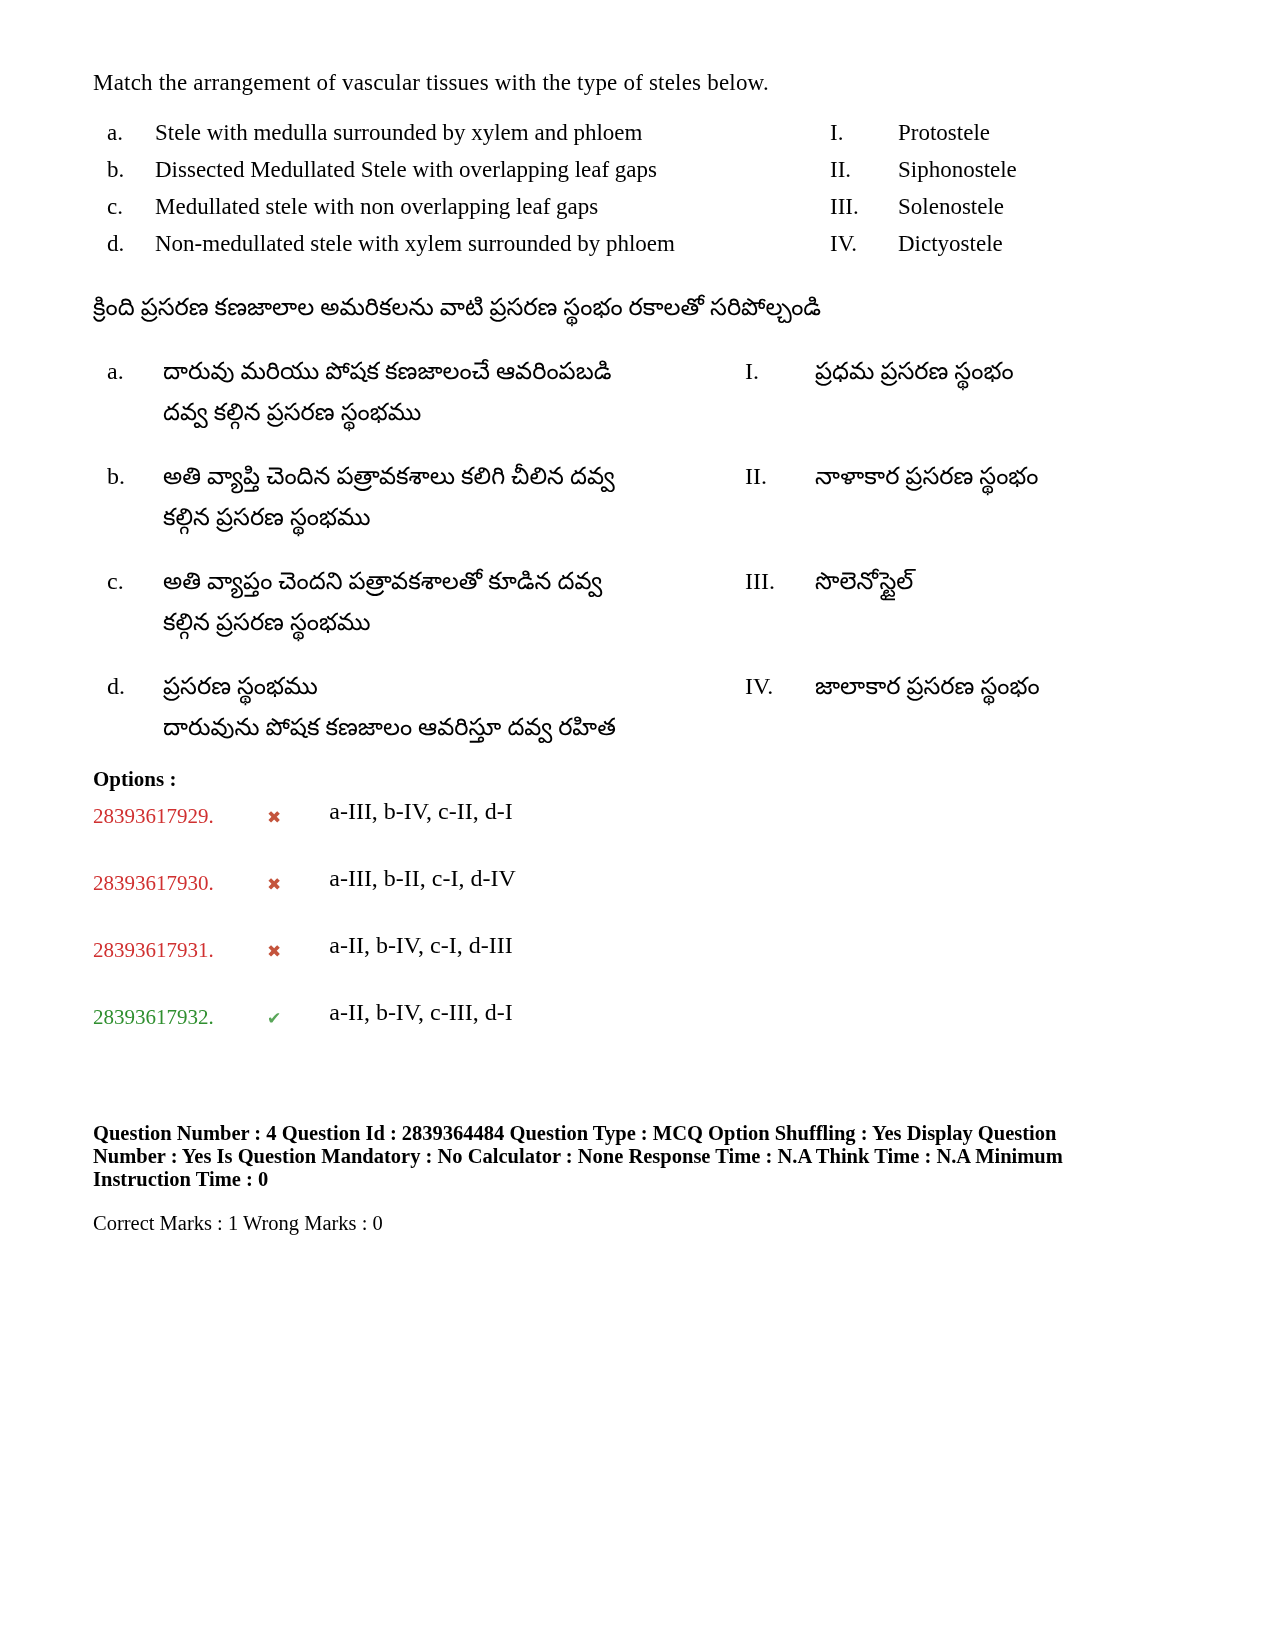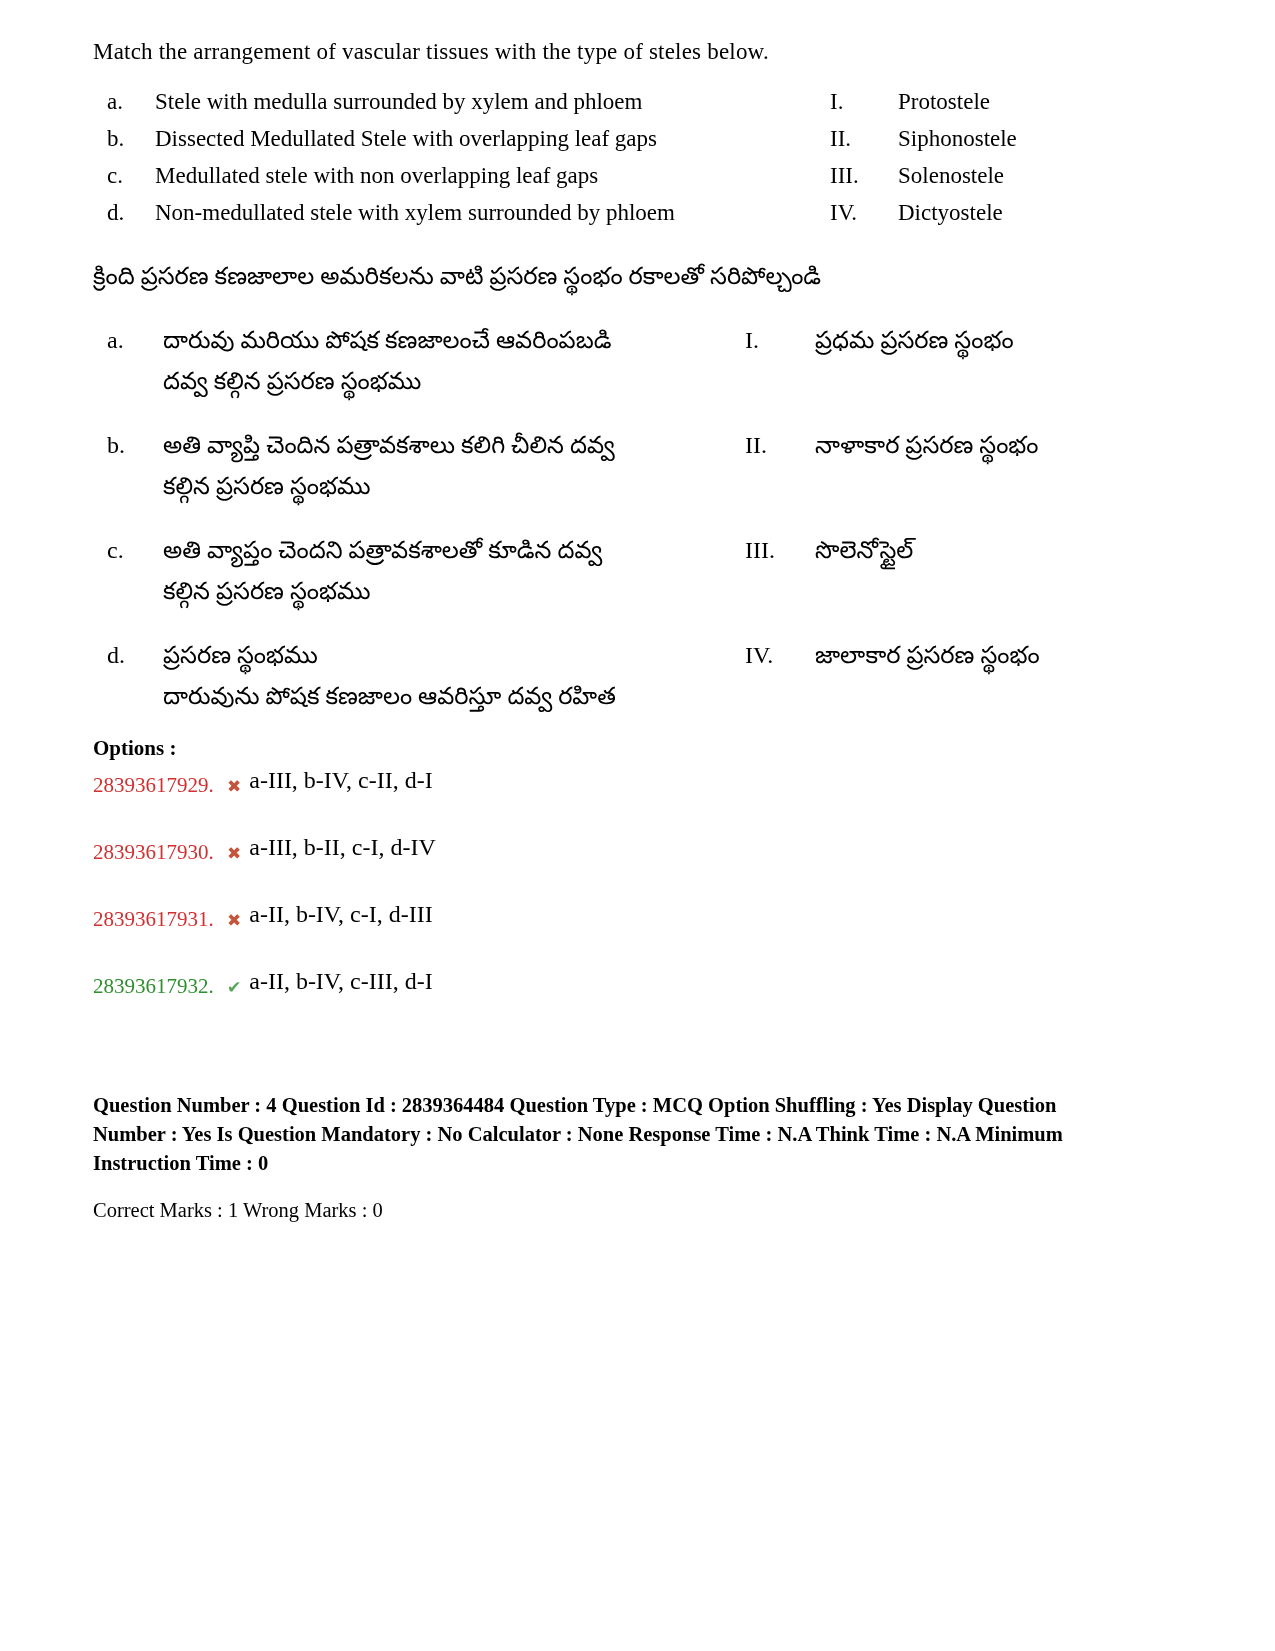--- a/index.html
+++ b/index.html
@@ -9,21 +9,21 @@
   }
   body {
     width: 1275px;
     height: 1651px;
     position: relative;
     font-family: "Liberation Serif", serif;
     color: #000000;
     overflow: hidden;
   }
   .page {
-    padding: 39px 60px 0 93px;
+    padding: 70px 60px 0 93px;
     box-sizing: border-box;
     width: 100%;
     height: 100%;
   }
 
   
   .prompt-en {
     font-size: 23px;
     margin: 0;
     letter-spacing: 0.2px;
@@ -61,20 +61,21 @@
   .options-label {
     font-size: 21px;
     font-weight: bold;
     margin: 10px 0 0 0;
   }
   .option-row {
     display: flex;
     align-items: baseline;
     margin-top: 10px;
     height: 57px;
+    gap: 40px;
   }
   .opt-id {
     font-size: 21px;
     width: 128px;
     flex: none;
   }
   .opt-id.wrong { color: var(--wrong-id, #d03030); }
   .opt-id.correct { color: var(--correct-id, #2f8f2f); }
   .opt-icon {
     font-size: 17px;
@@ -88,21 +89,21 @@
     position: relative;
     top: -4px;
   }
 
   
   .metadata {
     margin-top: 62px;
     max-width: 1015px;
     font-size: 20.5px;
     font-weight: bold;
-    line-height: 29px;
+    line-height: 23px;
   }
   .marks-line {
     margin-top: 20px;
     font-size: 20.5px;
     font-weight: normal;
   }
 </style>
 </head>
 <body>
 

